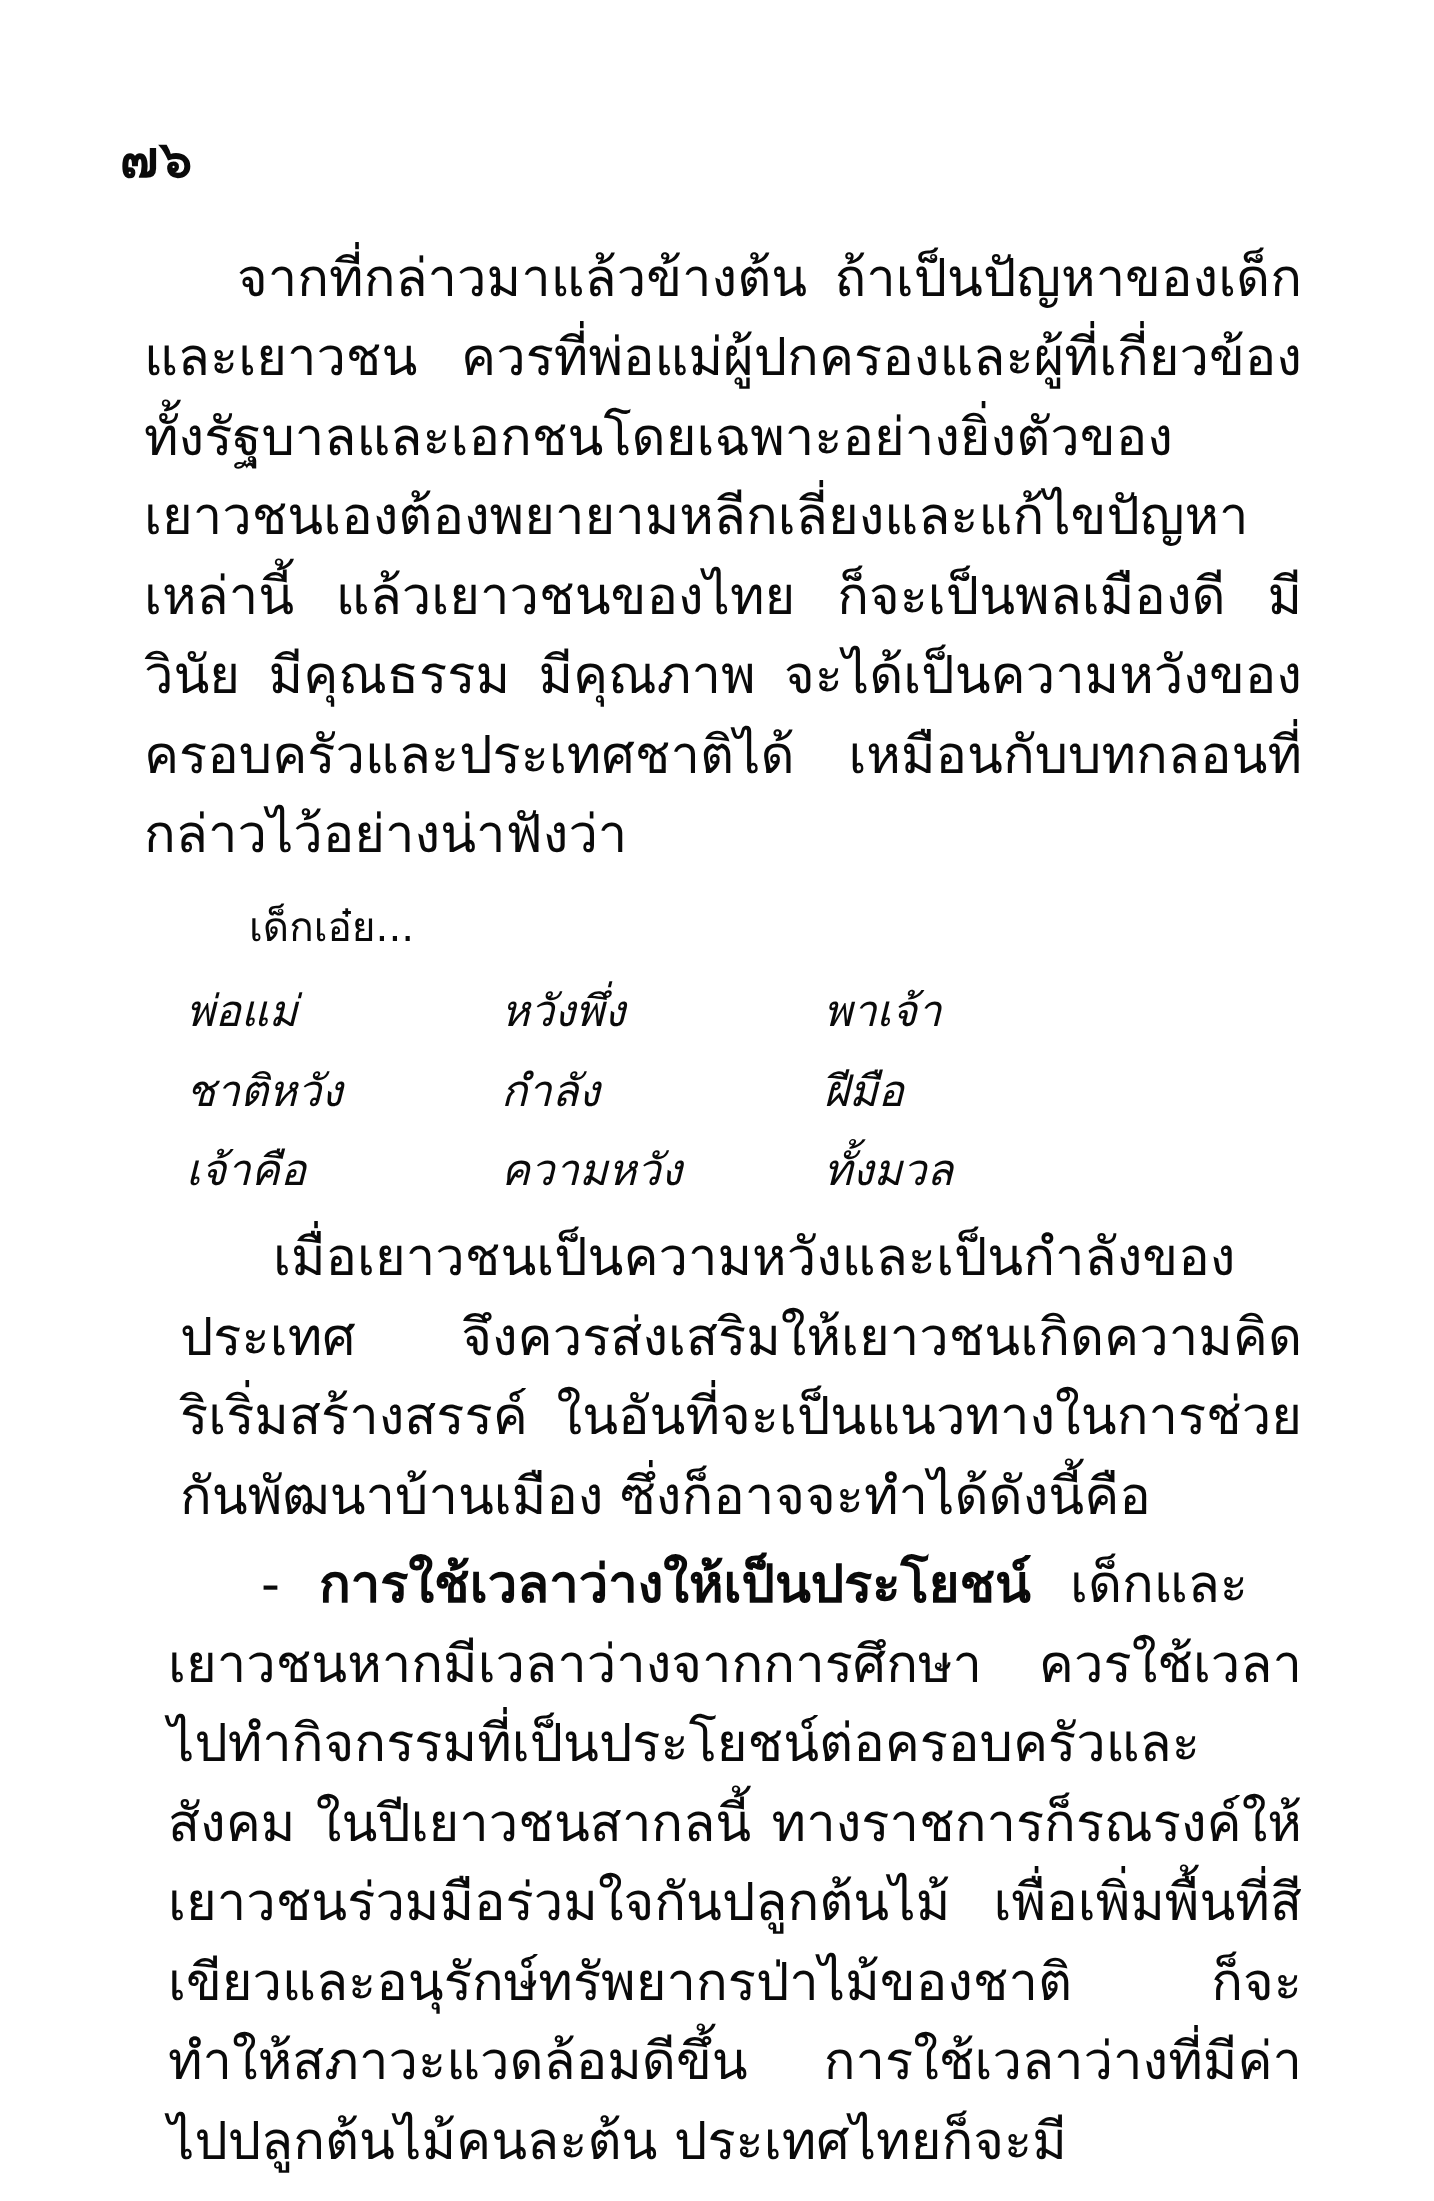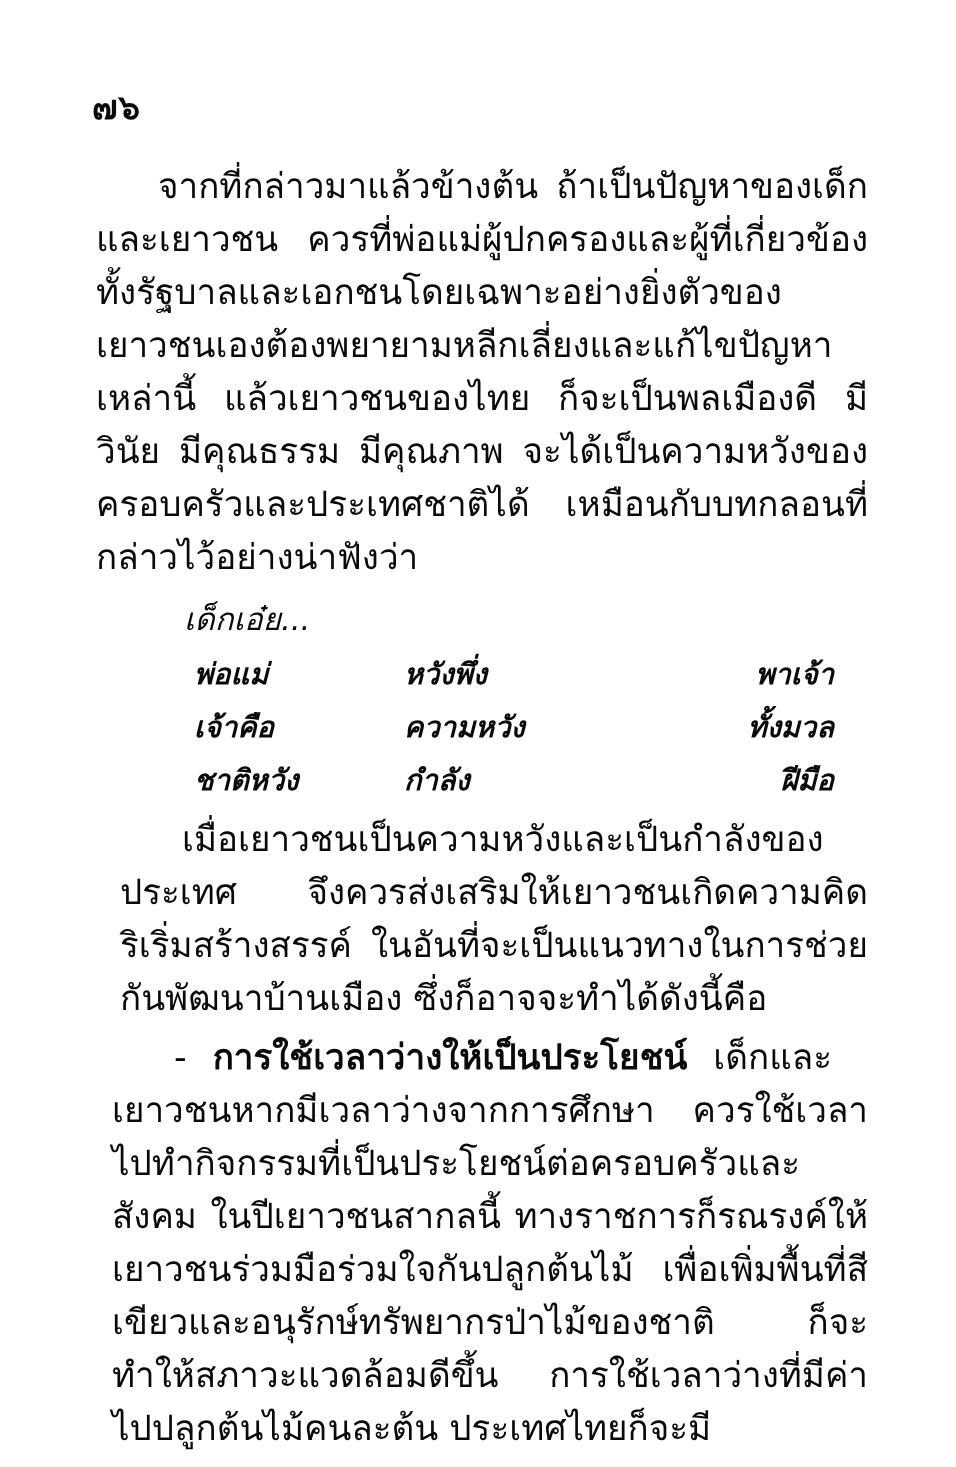--- a/index.html
+++ b/index.html
@@ -18,21 +18,21 @@
   .page {
     position: absolute;
     left: 0;
     top: 0;
     width: 956px;
     height: 1467px;
     background: #ffffff;
   }
   .page-number {
     position: absolute;
-    left: 92px;
+    left: 80px;
     top: 90px;
     font-size: 34px;
     font-weight: 700;
     letter-spacing: 1px;
     line-height: 1;
   }
   .body-block {
     position: absolute;
     left: 96px;
     top: 160px;
@@ -47,43 +47,41 @@
   }
   .para .indent {
     display: inline-block;
     width: 62px;
   }
   .gap-sm { display: inline-block; width: 26px; }
   .bold { font-weight: 700; }
 
   .poem-title {
     margin-top: 10px;
-    margin-left: 88px;
-    font-size: 31px;
-    font-style: italic;
+    margin-left: 70px;
+    font-size: 27px;
     line-height: 50px;
   }
   .poem {
     margin-top: 4px;
-    margin-left: 98px;
+    margin-left: 28px;
     width: 640px;
     border-collapse: collapse;
-    font-weight: bold;
   }
   .poem td {
     font-size: 29px;
     font-style: italic;
     line-height: 53px;
     padding: 0;
     vertical-align: top;
     white-space: nowrap;
   }
   .poem td.c1 { width: 210px; }
   .poem td.c2 { width: 215px; }
-  .poem td.c3 { width: 215px; text-align: right; }
+  .poem td.c3 { width: 215px; }
   .para-block2 { margin-top: 6px; margin-left: 24px; }
   .para-block3 { margin-top: 6px; margin-left: 16px; }
 </style>
 </head>
 <body>
 
 <div class="page">
 
   <div class="page-number">๗๖</div>
 
@@ -94,28 +92,28 @@
     <div class="poem-title">เด็กเอ๋ย...</div>
 
     <table class="poem">
       <tbody>
         <tr>
           <td class="c1">พ่อแม่</td>
           <td class="c2">หวังพึ่ง</td>
           <td class="c3">พาเจ้า</td>
         </tr>
         <tr>
+          <td class="c1">ชาติหวัง</td>
+          <td class="c2">กำลัง</td>
+          <td class="c3">ฝีมือ</td>
+        </tr>
+        <tr>
           <td class="c1">เจ้าคือ</td>
           <td class="c2">ความหวัง</td>
           <td class="c3">ทั้งมวล</td>
-        </tr>
-        <tr>
-          <td class="c1">ชาติหวัง</td>
-          <td class="c2">กำลัง</td>
-          <td class="c3">ฝีมือ</td>
         </tr>
       </tbody>
     </table>
 
     <p class="para para-block2"><span class="indent"></span><span>เมื่อเยาวชนเป็นความหวังและเป็นกำลังของประเทศ จึงควรส่งเสริมให้เยาวชนเกิดความคิดริเริ่มสร้างสรรค์ ในอันที่จะเป็นแนวทางในการช่วยกันพัฒนาบ้านเมือง ซึ่งก็อาจจะทำได้ดังนี้คือ</span></p>
 
     <p class="para para-block3"><span class="indent"></span><span>-</span><span class="gap-sm"></span><span class="bold">การใช้เวลาว่างให้เป็นประโยชน์</span><span class="gap-sm"></span><span>เด็กและเยาวชนหากมีเวลาว่างจากการศึกษา ควรใช้เวลาไปทำกิจกรรมที่เป็นประโยชน์ต่อครอบครัวและสังคม ในปีเยาวชนสากลนี้ ทางราชการก็รณรงค์ให้เยาวชนร่วมมือร่วมใจกันปลูกต้นไม้  เพื่อเพิ่มพื้นที่สีเขียวและอนุรักษ์ทรัพยากรป่าไม้ของชาติ ก็จะทำให้สภาวะแวดล้อมดีขึ้น การใช้เวลาว่างที่มีค่าไปปลูกต้นไม้คนละต้น ประเทศไทยก็จะมี</span></p>
 
   </div>
 </div>

